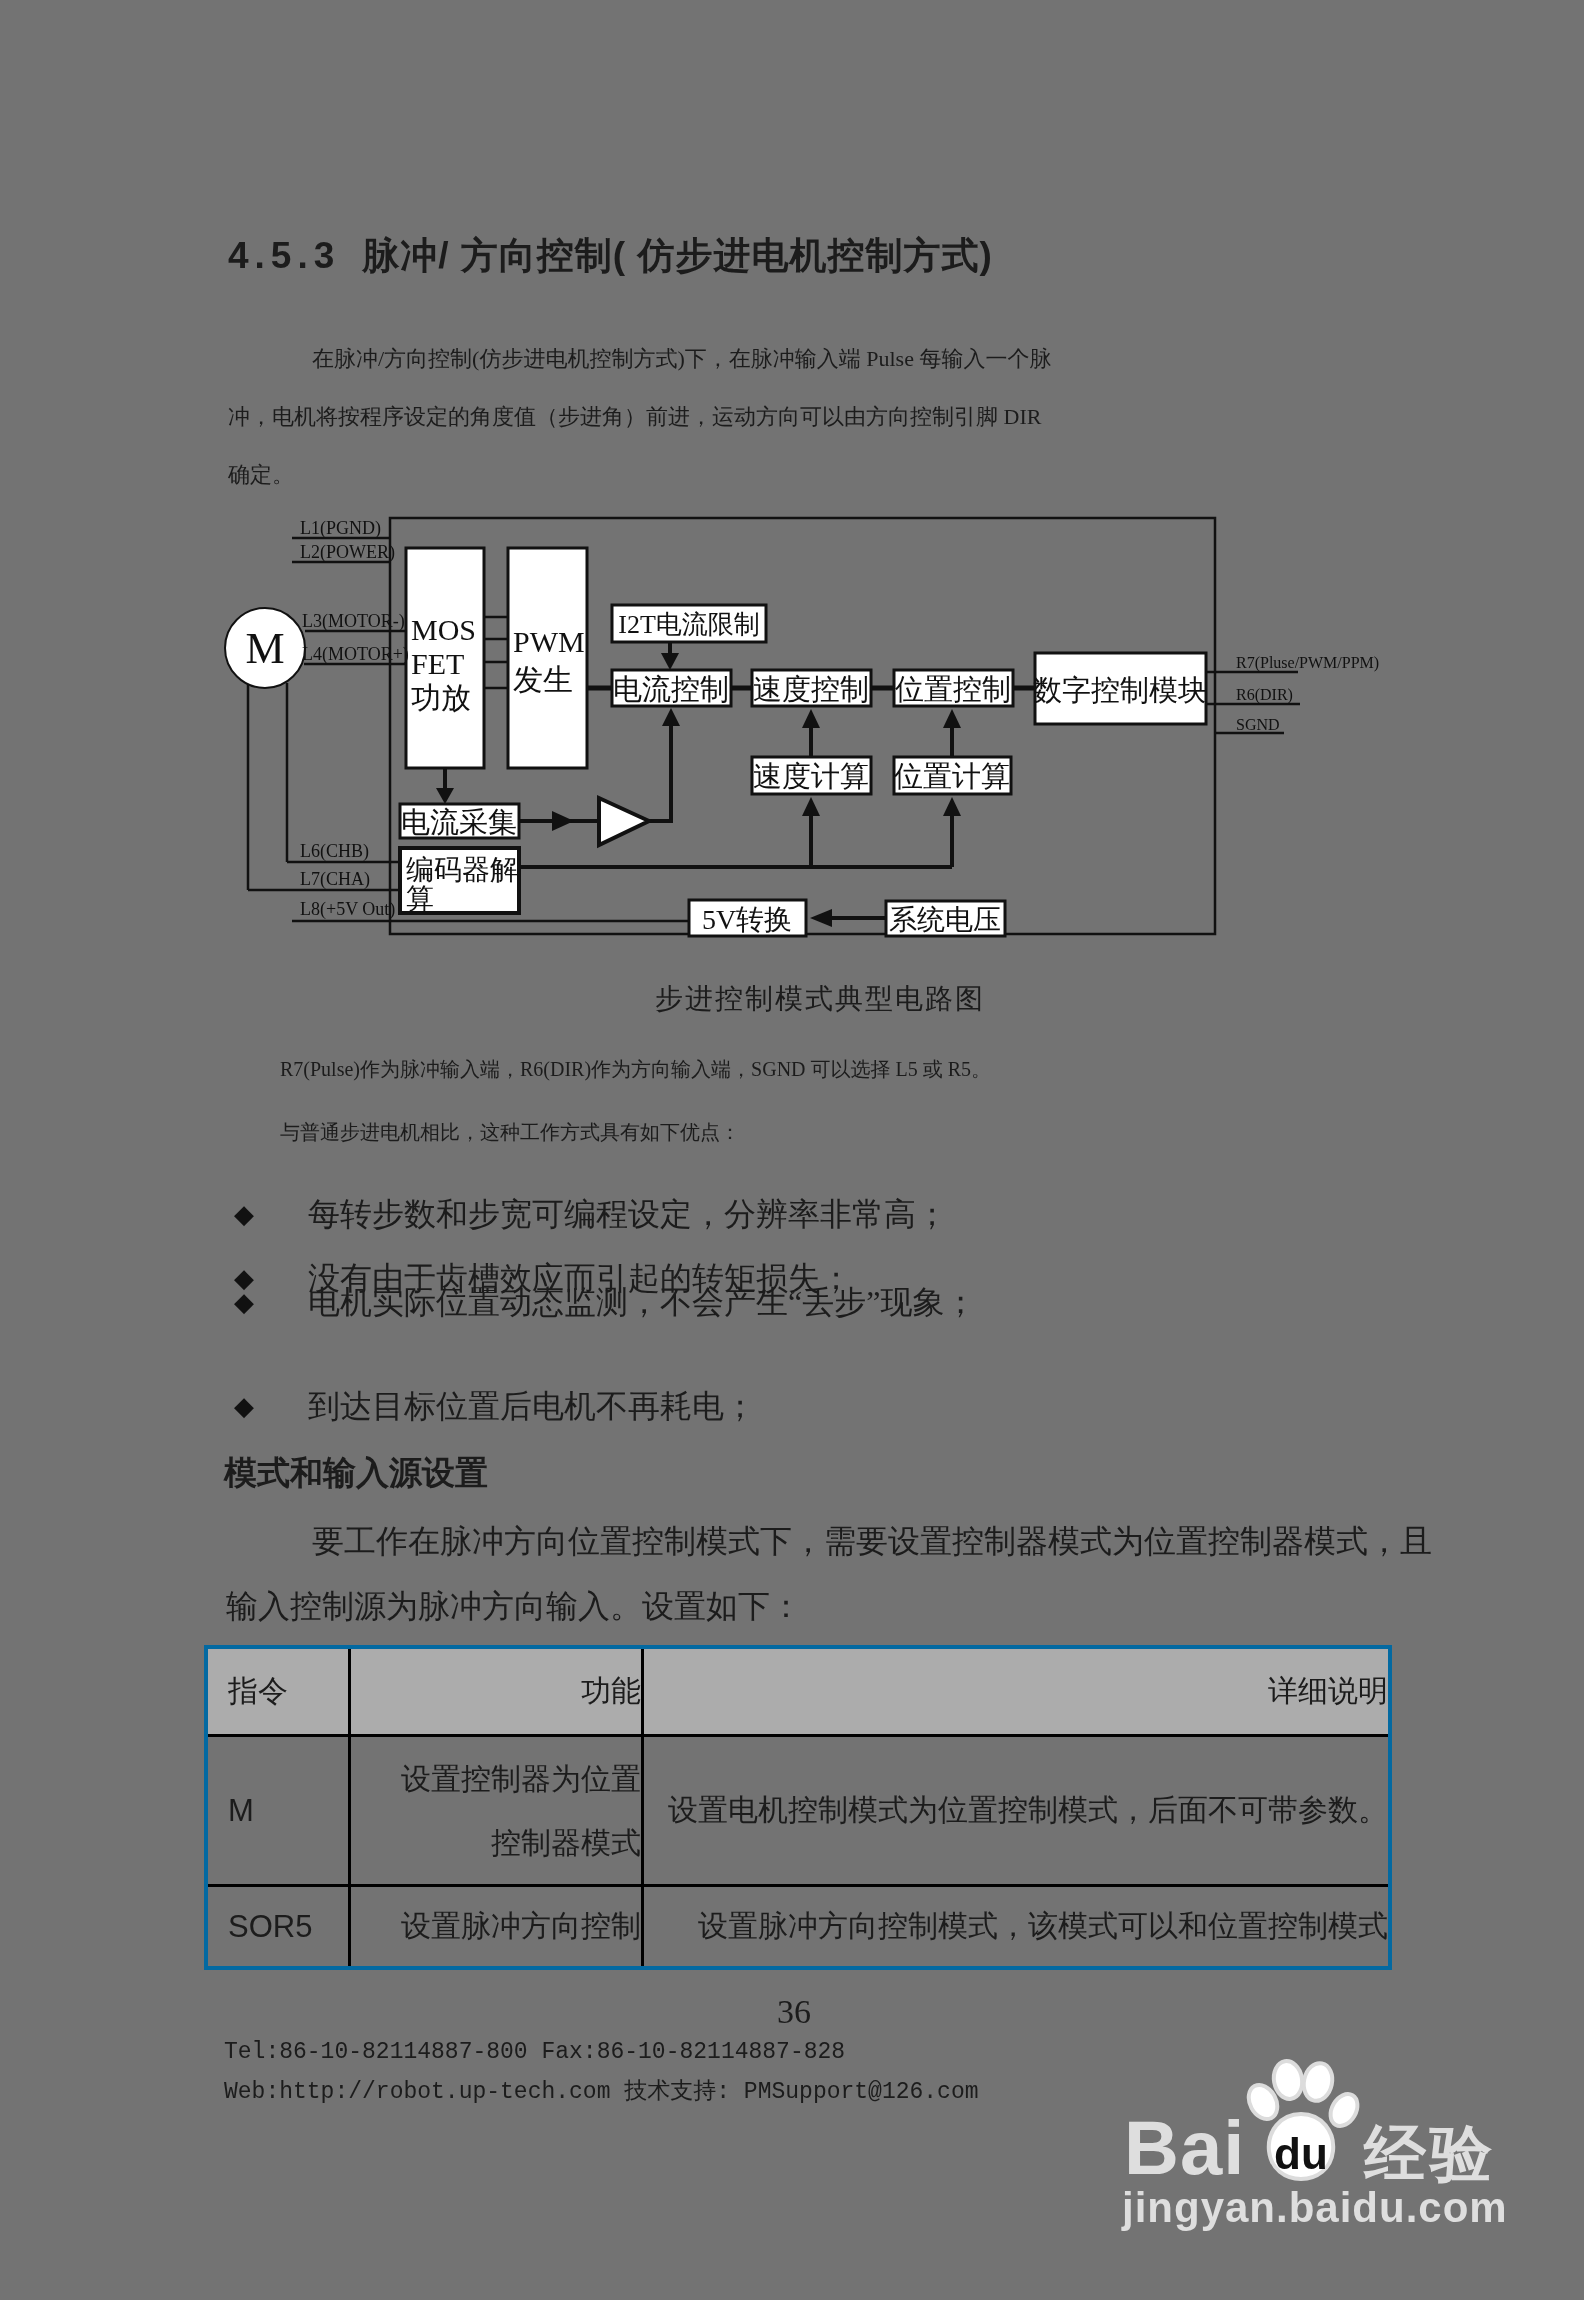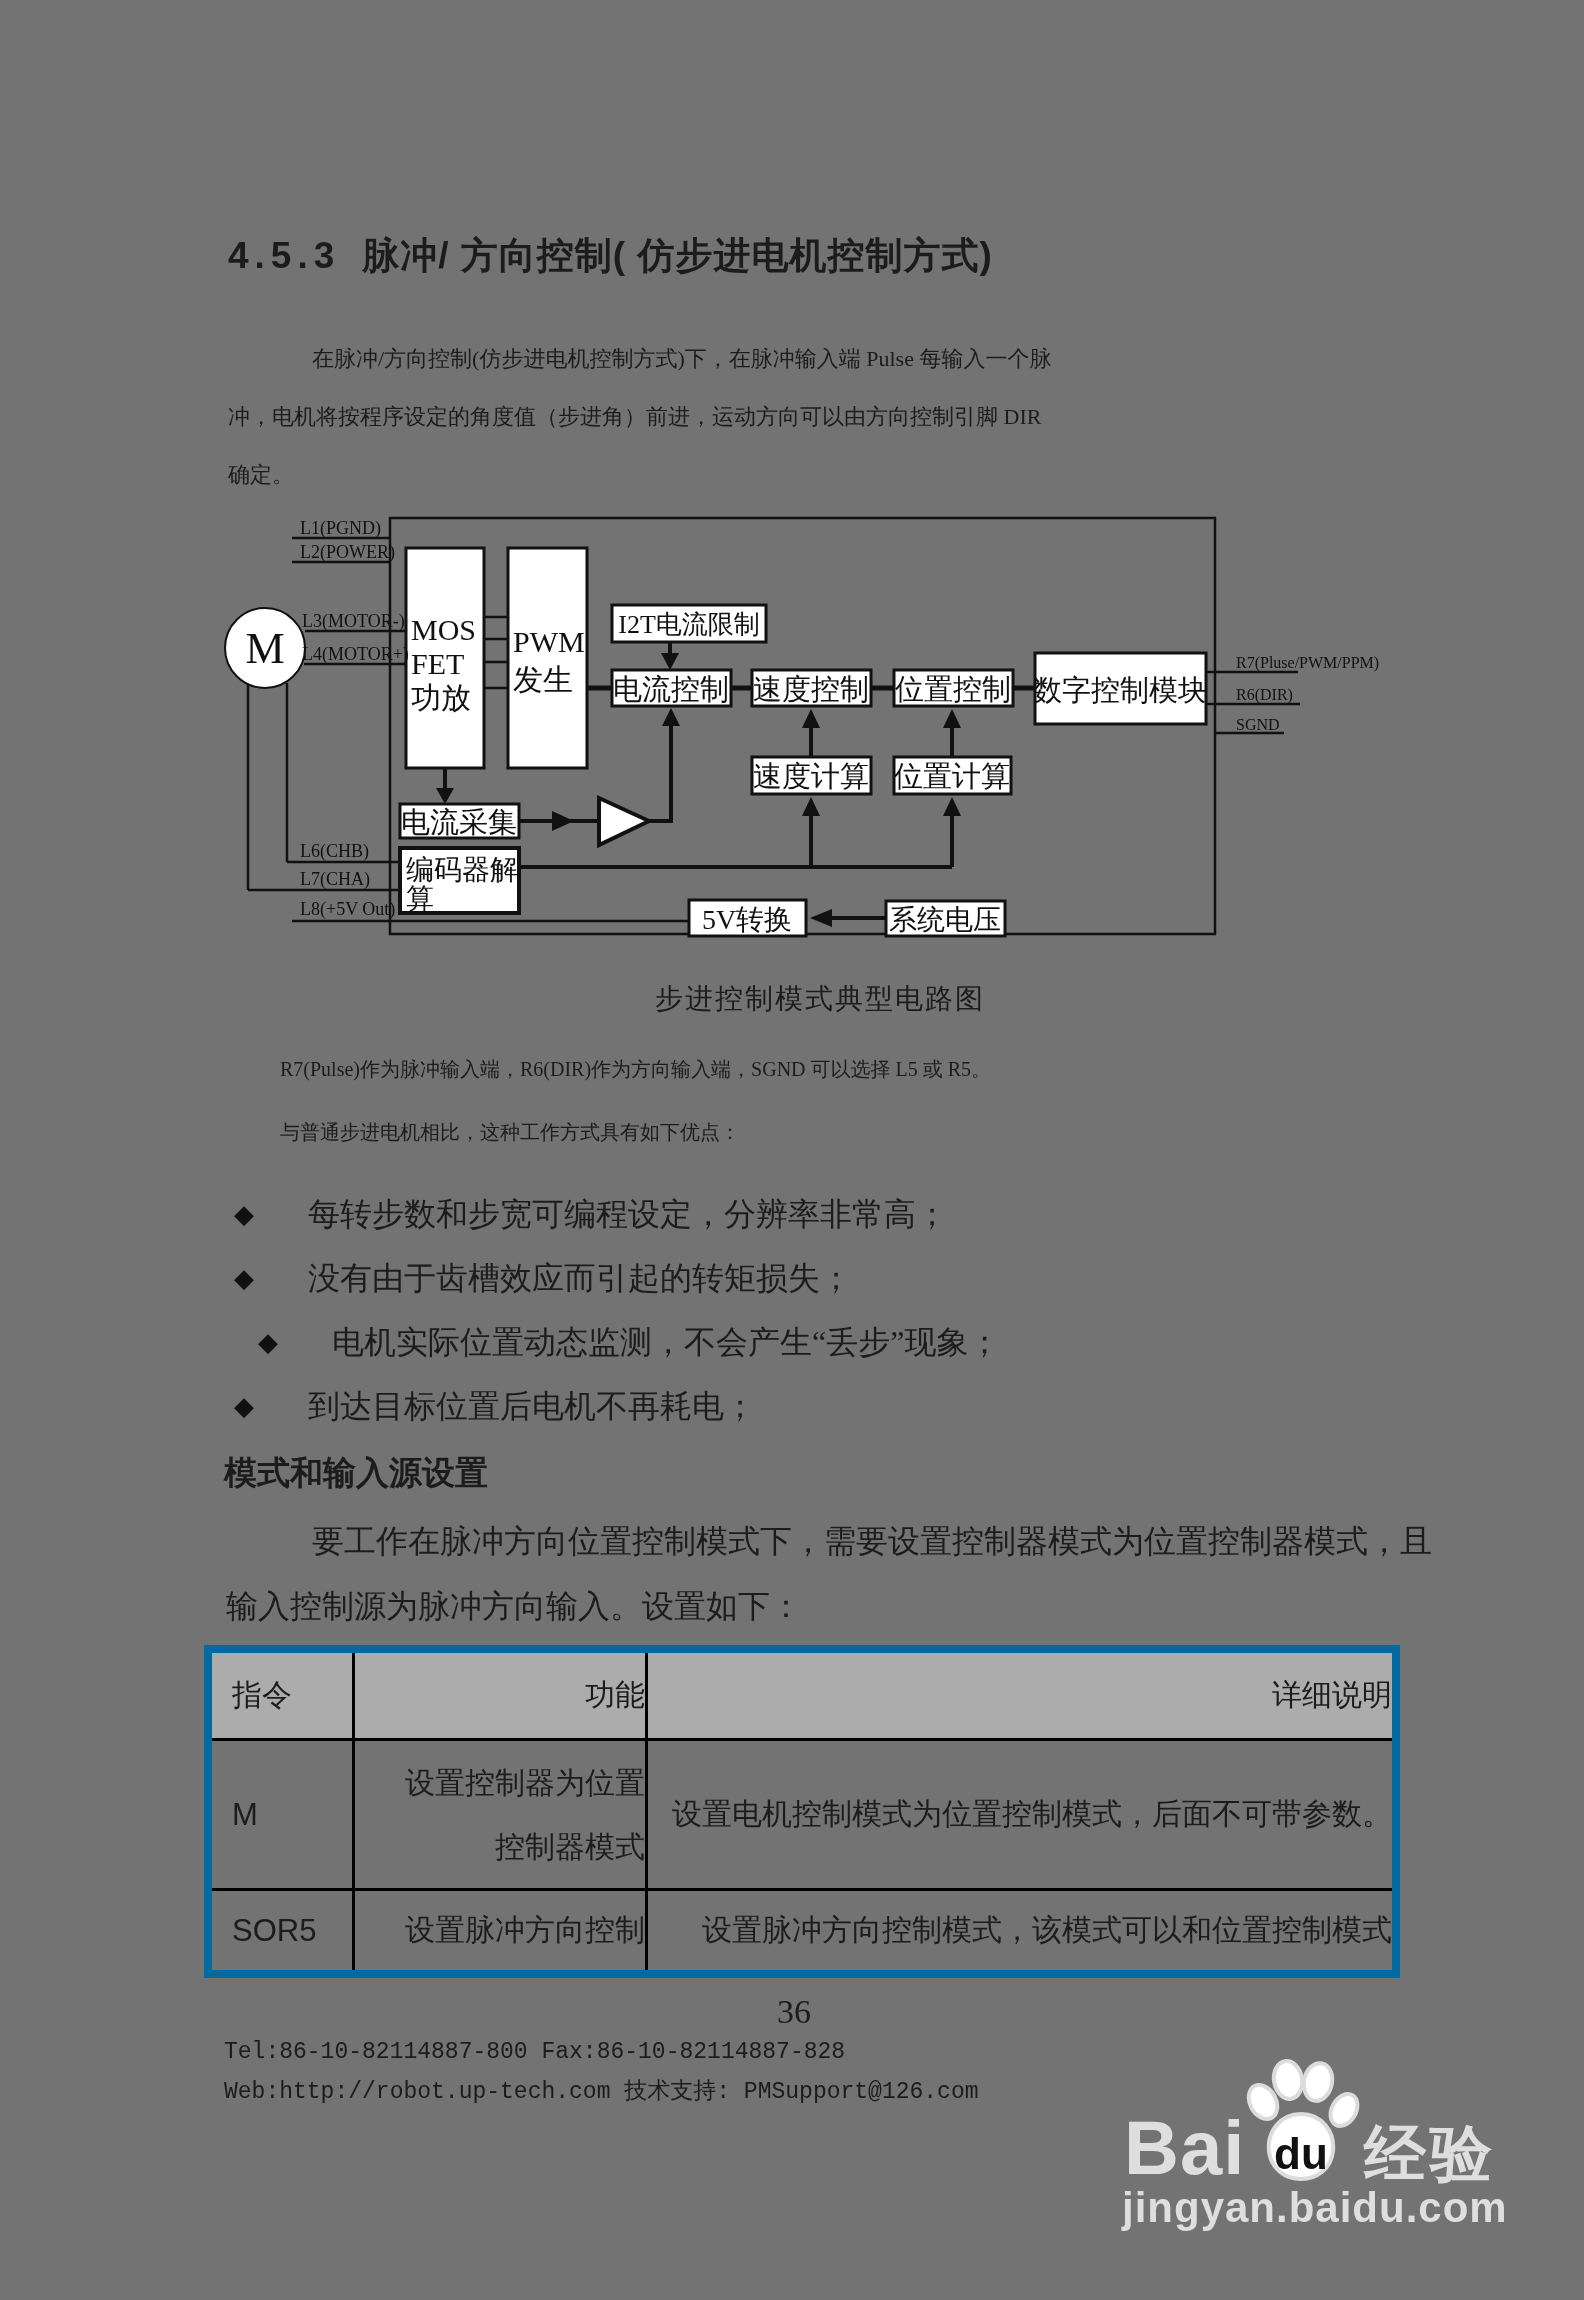--- a/index.html
+++ b/index.html
@@ -25,21 +25,21 @@
   .bullet{left:234px;font-size:32px;}
   .bullet .mark{font-size:26px;display:inline-block;vertical-align:2px;color:#111;}
   .bullet .btxt{margin-left:54px;}
 
   .subheading{left:224px;top:1451px;font-size:33px;font-weight:bold;}
   .para-mode1{left:226px;top:1520px;padding-left:86px;font-size:32px;}
   .para-mode2{left:226px;top:1585px;font-size:32px;}
 
   table.cmd-table{position:absolute;left:204px;top:1645px;width:1180px;border-collapse:collapse;table-layout:fixed;}
   table.cmd-table td{border:3px solid #000;vertical-align:middle;padding:0;}
-  table.cmd-table{border:8px solid #0369a1;padding-left:25px;}
+  table.cmd-table{border:4px solid #0369a1;padding-left:25px;}
   tr.hdr td{background:#acacac;height:85px;}
   td.c1{width:140px;}
   td.c2{width:290px;}
   td.c3{width:744px;}
   .cellpad1{padding-left:20px;display:block;}
   .cellpad2{padding-left:22px;display:block;text-align:right;}
   .hdr-txt{font-size:30px;}
   .cmd-txt{font-size:31px;}
   tr.r1 td{height:147px;}
   tr.r2 td{height:79px;}
@@ -168,21 +168,21 @@
 
   <div class="abs bodypara para-r7 serif nowrap">R7(Pulse)作为脉冲输入端，R6(DIR)作为方向输入端，SGND 可以选择 L5 或 R5。</div>
   <div class="abs bodypara para-cmp serif nowrap">与普通步进电机相比，这种工作方式具有如下优点：</div>
 
   <div class="abs bullet serif nowrap" style="top:1193px;">
     <span class="mark">◆</span><span class="btxt">每转步数和步宽可编程设定，分辨率非常高；</span>
   </div>
   <div class="abs bullet serif nowrap" style="top:1257px;">
     <span class="mark">◆</span><span class="btxt">没有由于齿槽效应而引起的转矩损失；</span>
   </div>
-  <div class="abs bullet serif nowrap" style="top:1321px;margin-left:24px;">
+  <div class="abs bullet serif nowrap" style="top:1281px;">
     <span class="mark">◆</span><span class="btxt">电机实际位置动态监测，不会产生“丢步”现象；</span>
   </div>
   <div class="abs bullet serif nowrap" style="top:1385px;">
     <span class="mark">◆</span><span class="btxt">到达目标位置后电机不再耗电；</span>
   </div>
 
   <div class="abs subheading sans nowrap">模式和输入源设置</div>
   <div class="abs para-mode1 serif nowrap">要工作在脉冲方向位置控制模式下，需要设置控制器模式为位置控制器模式，且</div>
   <div class="abs para-mode2 serif nowrap">输入控制源为脉冲方向输入。设置如下：</div>
 

